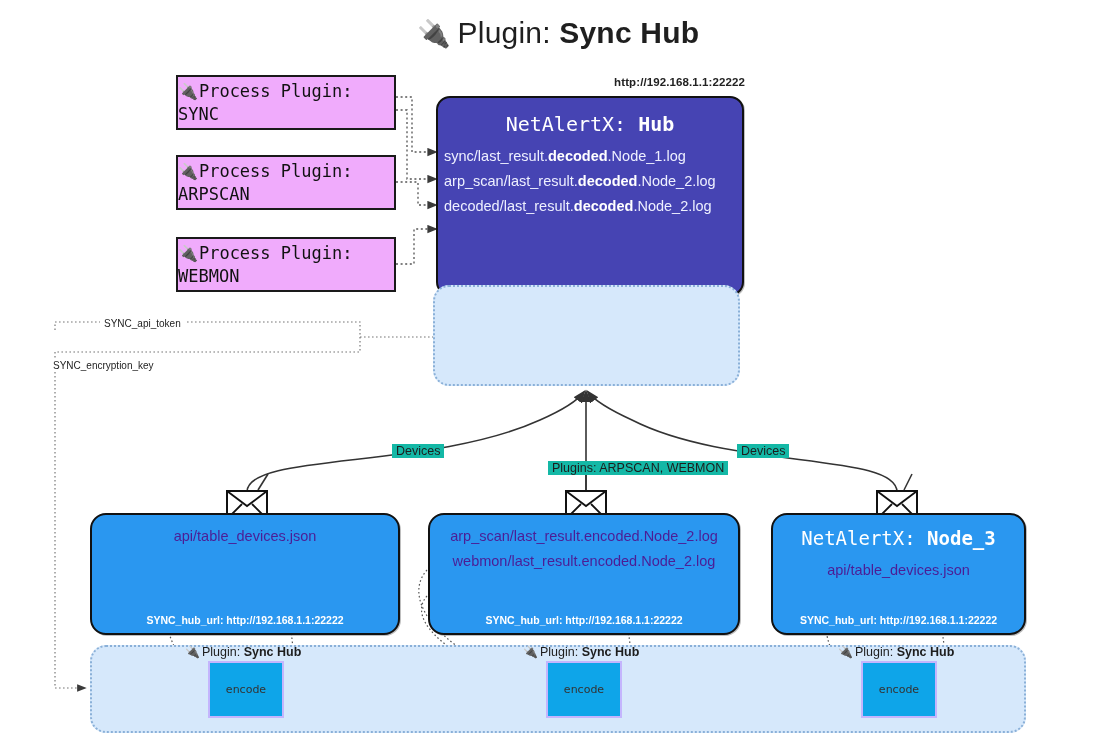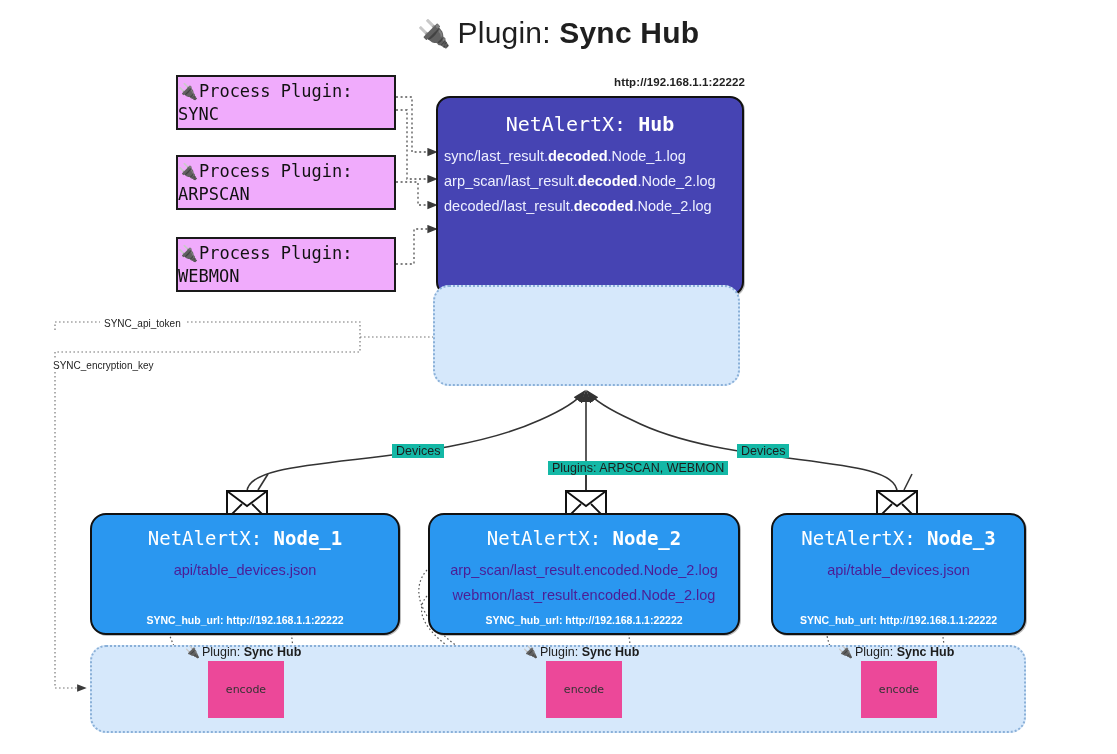--- a/index.html
+++ b/index.html
@@ -121,21 +121,21 @@
   #encband{
     left:90px;top:645px;width:936px;height:88px;
     background:#d6e8fb;border:2px dotted #8ab0d8;border-radius:16px;
   }
   .enc-cap{
     position:absolute;font-size:12.5px;color:#1d1d1d;white-space:nowrap;
   }
   .enc-cap .plug{font-size:12px;margin-right:2px;}
   .enc-cap b{font-weight:bold;}
   .encbox{
-    position:absolute;width:72px;height:53px;background:#ec4899;border:2px solid #ec4899;
+    position:absolute;width:72px;height:53px;background:#0ea5e9;border:2px solid #c4b5fd;
     display:flex;align-items:center;justify-content:center;
     font-size:11px;color:#333;
     font-family:"DejaVu Sans","Liberation Sans",sans-serif;
   }
   #enc-cap-1{left:185px;top:645px;}
   #enc-cap-2{left:523px;top:645px;}
   #enc-cap-3{left:838px;top:645px;}
   #enc-1{left:208px;top:661px;}
   #enc-2{left:546px;top:661px;}
   #enc-3{left:861px;top:661px;}
@@ -259,33 +259,27 @@
   </div>
   <div class="env" style="left:876px;top:490px;">
     <svg viewBox="0 0 42 30" width="42" height="30">
       <rect x="1" y="1" width="40" height="28" fill="#fff" stroke="#111" stroke-width="2"></rect>
       <path d="M1,1 L21,16 L41,1" fill="none" stroke="#111" stroke-width="1.8"></path>
       <path d="M1,29 L16,14 M41,29 L26,14" fill="none" stroke="#111" stroke-width="1.8"></path>
     </svg>
   </div>
 
   <div class="node nodebox" id="node1">
-    <div class="n-title">
-      <span>NetAlertX:</span> <b>Node_1</b>
-    </div>
     <div class="n-lines">
       <div class="n-line">api/table_devices.json</div>
     </div>
     <div class="n-foot">SYNC_hub_url: http://192.168.1.1:22222</div>
   </div>
 
   <div class="node nodebox" id="node2">
-    <div class="n-title">
-      <span>NetAlertX:</span> <b>Node_2</b>
-    </div>
     <div class="n-lines">
       <div class="n-line">arp_scan/last_result.encoded.Node_2.log</div>
       <div class="n-line">webmon/last_result.encoded.Node_2.log</div>
     </div>
     <div class="n-foot">SYNC_hub_url: http://192.168.1.1:22222</div>
   </div>
 
   <div class="node nodebox" id="node3">
     <div class="n-title">
       <span>NetAlertX:</span> <b>Node_3</b>

